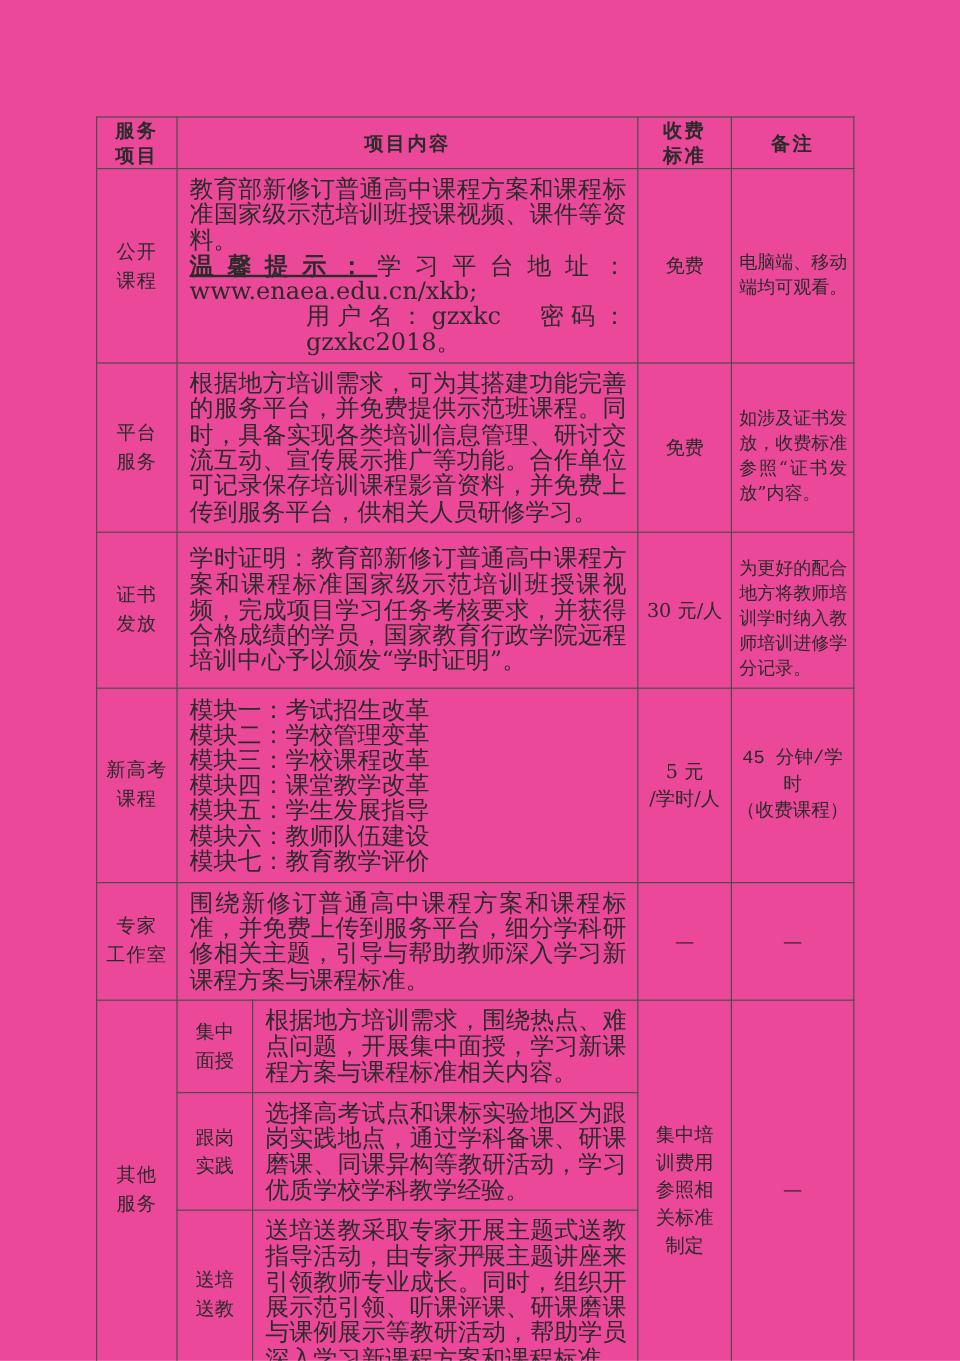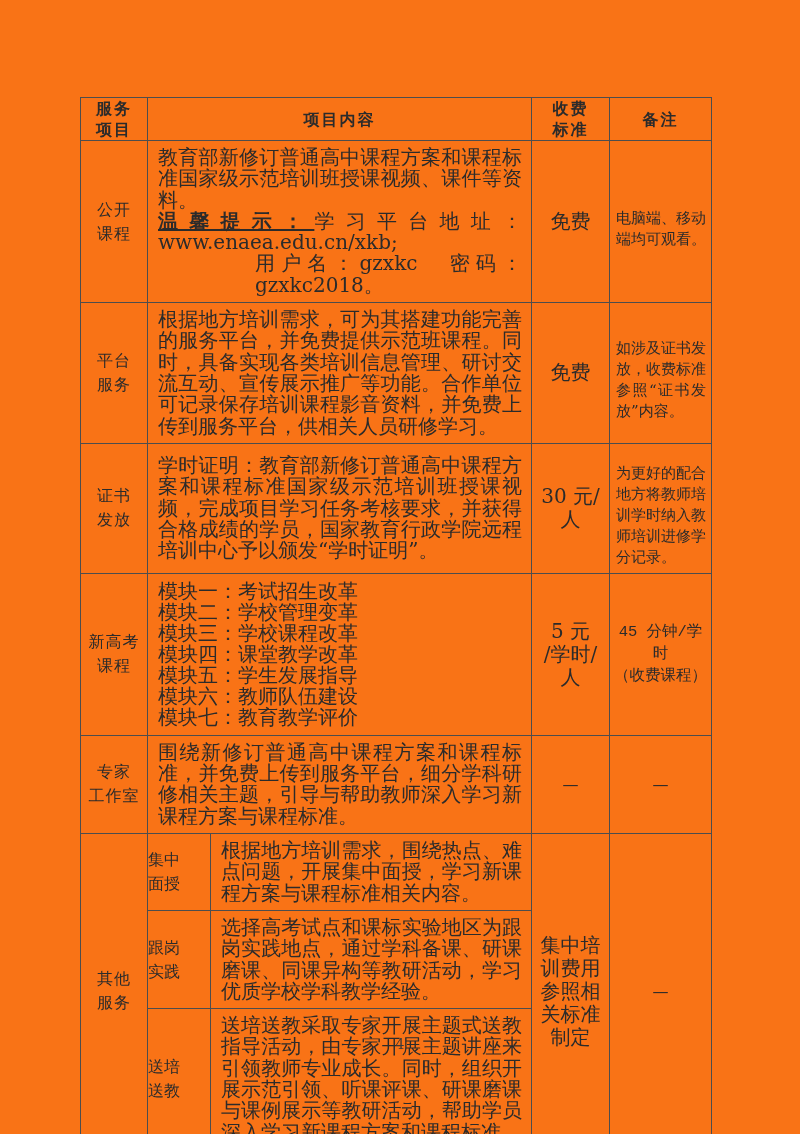--- a/index.html
+++ b/index.html
@@ -5,21 +5,21 @@
   * { margin: 0; padding: 0; box-sizing: border-box; }
   html, body { width: 800px; }
   body {
     font-family: "DejaVu Serif", "Liberation Serif", serif;
     background: #ffffff;
   }
   .page {
     position: relative;
     width: 800px;
     height: 1134px;
-    background: #f97316;
+    background: #ec4899;
     overflow: hidden;
     color: #2b2b2b;
   }
   table.fee-table {
     position: absolute;
     left: 80px;
     top: 97px;
     width: 631px;
     border-collapse: collapse;
     table-layout: fixed;
@@ -38,37 +38,37 @@
     letter-spacing: 2px;
   }
   .service {
     text-align: center;
     white-space: pre-line;
     font-size: 16px;
     line-height: 24px;
     letter-spacing: 1px;
   }
   .sub-label {
-    text-align: left;
+    text-align: center;
     white-space: pre-line;
     font-size: 16px;
     line-height: 24px;
   }
   .content {
     font-size: 20px;
     line-height: 21.3px;
     padding: 6px 9px 6px 10px;
     text-align: justify;
     text-justify: inter-character;
   }
   .content .tip-indent { padding-left: 97px; }
   .content strong { font-weight: bold; text-decoration: underline; }
   .fee {
     text-align: center;
-    font-size: 20px;
+    font-size: 16px;
     white-space: pre-line;
     line-height: 23px;
     padding: 2px;
   }
   .remark {
     font-size: 15px;
     line-height: 21px;
     padding: 19px 5px 5px 6px;
     text-align: justify;
     text-justify: inter-character;

